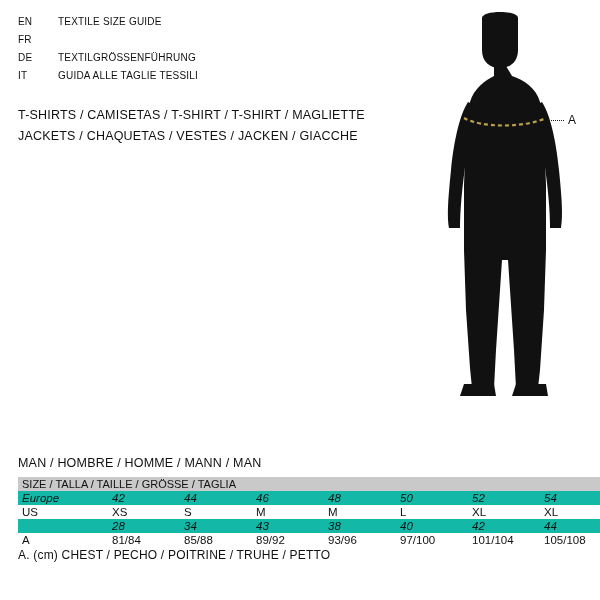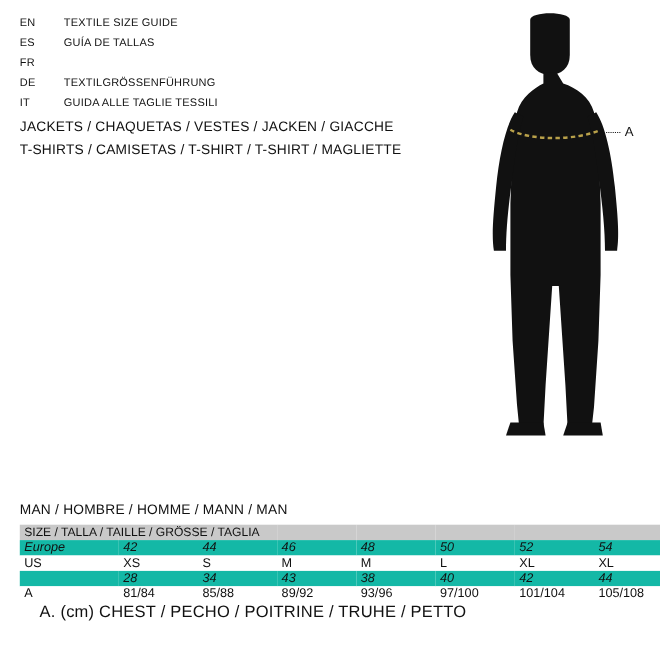--- a/index.html
+++ b/index.html
@@ -118,55 +118,50 @@
     background: #ffffff;
     margin-top: 36px;
   }
   .col-label { width: 86px; }
   .col-val { width: 68px; }
 
   .footnote {
     position: absolute;
     left: 18px;
     top: 548px;
-    font-size: 15px;
-    letter-spacing: .2px;
-    margin-left: 18px;
+    font-size: 12px;
+    letter-spacing: .2px;
   }
 </style>
 </head>
 <body>
 
 <div class="page">
 
   <div class="legend">
     <div class="legend-row">
       <span class="legend-code">EN</span>
       <span class="legend-text">TEXTILE SIZE GUIDE</span>
     </div>
     <div class="legend-row">
-      <span class="legend-code">ES</span>
-      <span class="legend-text">GUÍA DE TALLAS</span>
-    </div>
-    <div class="legend-row">
       <span class="legend-code">FR</span>
     </div>
     <div class="legend-row">
       <span class="legend-code">DE</span>
       <span class="legend-text">TEXTILGRÖSSENFÜHRUNG</span>
     </div>
     <div class="legend-row">
       <span class="legend-code">IT</span>
       <span class="legend-text">GUIDA ALLE TAGLIE TESSILI</span>
     </div>
   </div>
 
   <div class="categories">
+    <div class="category-line">T-SHIRTS / CAMISETAS / T-SHIRT / T-SHIRT / MAGLIETTE</div>
     <div class="category-line">JACKETS / CHAQUETAS / VESTES / JACKEN / GIACCHE</div>
-    <div class="category-line">T-SHIRTS / CAMISETAS / T-SHIRT / T-SHIRT / MAGLIETTE</div>
   </div>
 
   <div class="figure">
     <svg width="170" height="390" viewBox="0 0 170 390">
 
       <path d="M62 8 C62 0 98 0 98 8 L98 40 C98 52 90 58 80 58 C70 58 62 52 62 40 Z" fill="#111111"></path>
 
       <path d="M74 56 L86 56 L92 66
                C104 70 116 78 120 92
                L124 120

